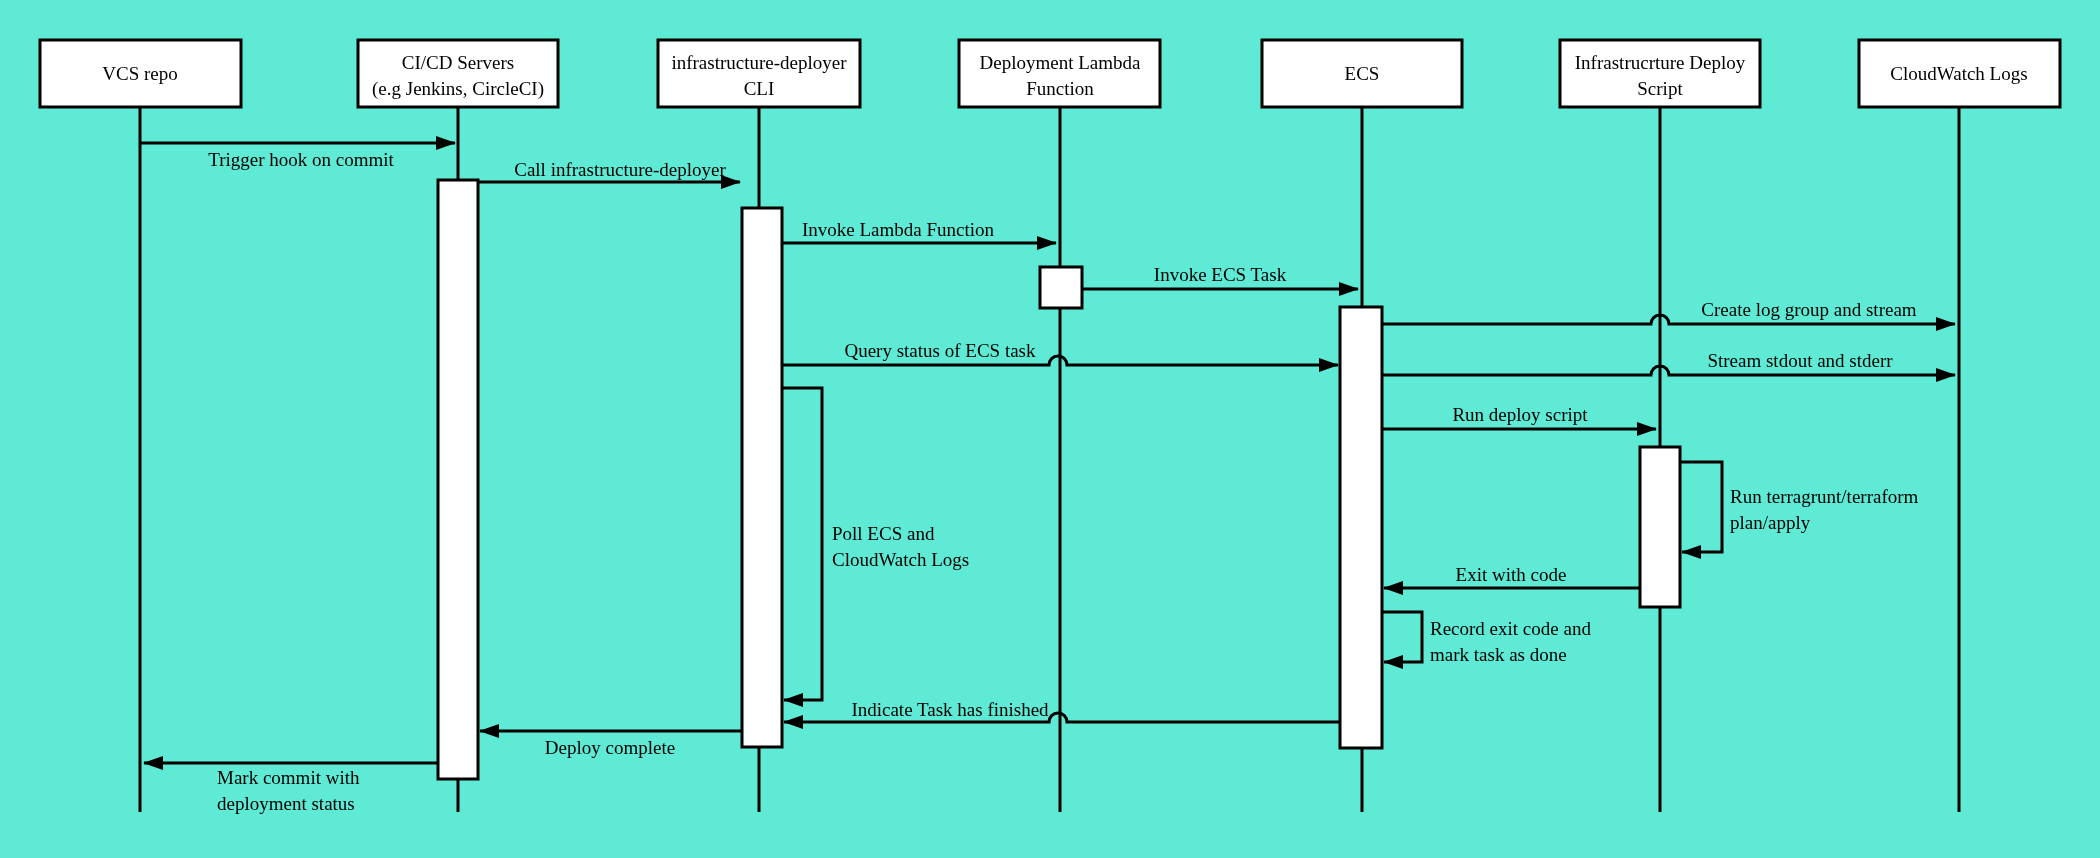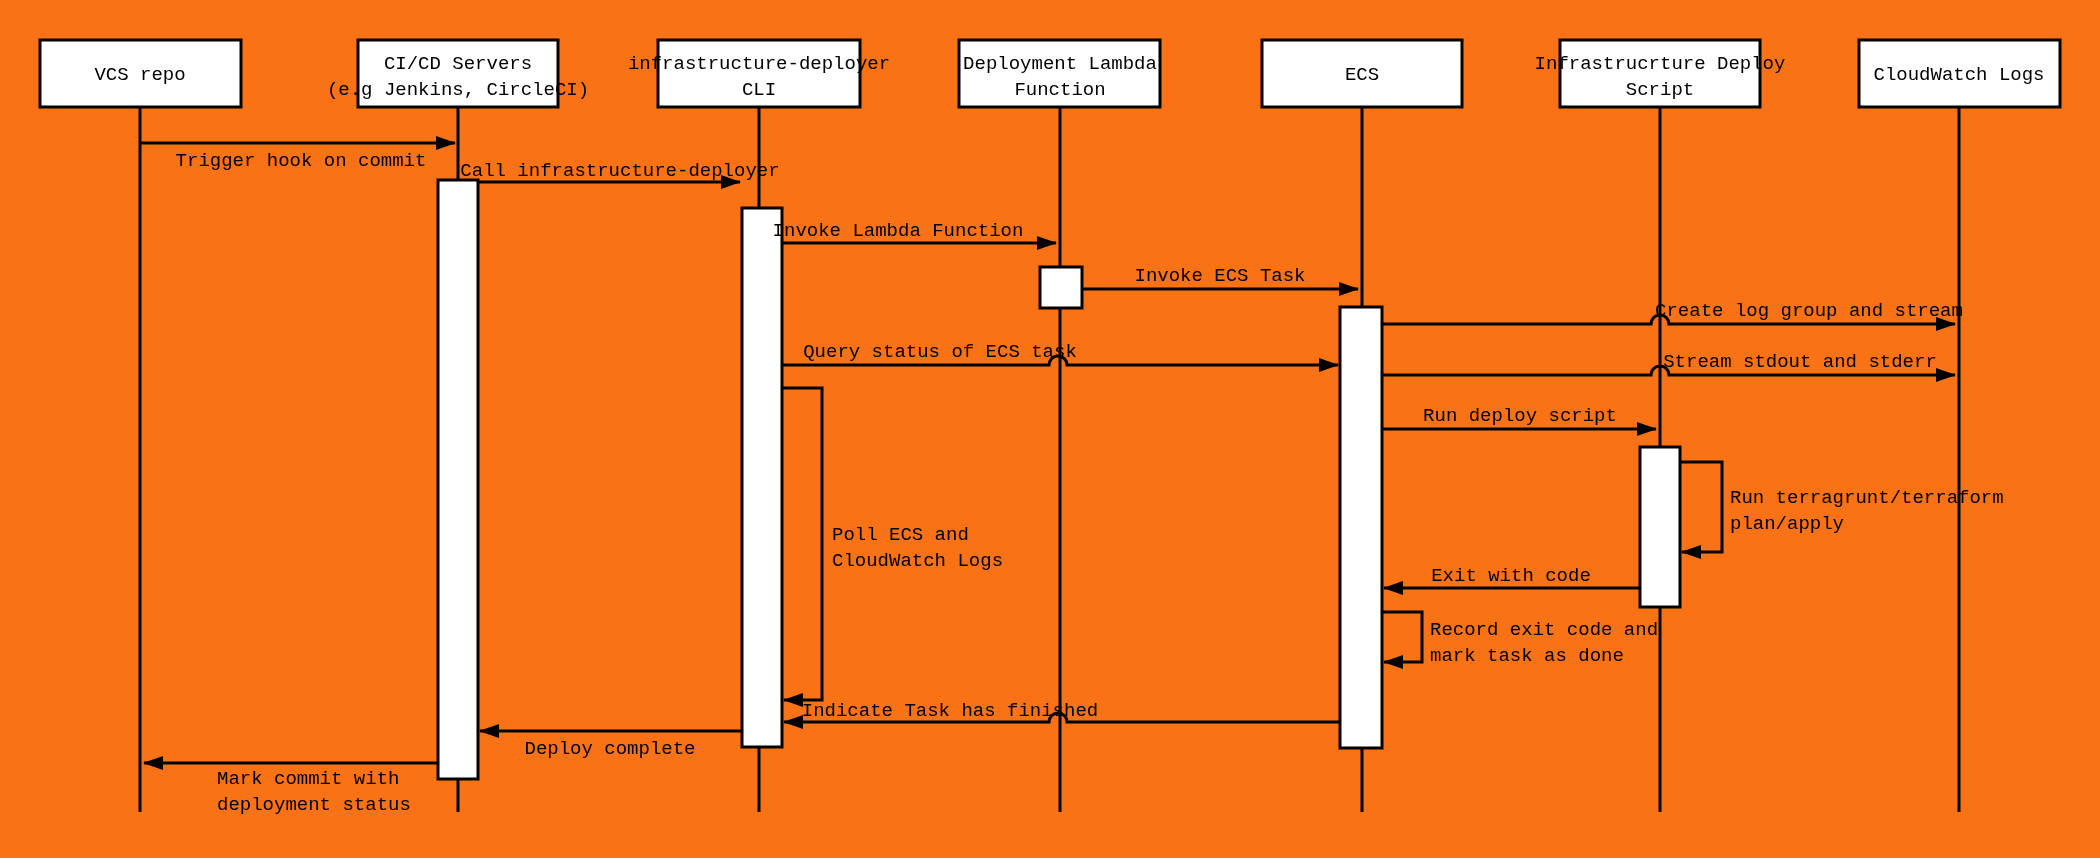--- a/index.html
+++ b/index.html
@@ -1,18 +1,18 @@
 <!DOCTYPE html>
 <html><head>
 <meta charset="utf-8">
 <style>
   html,body{margin:0;padding:0;background:#ffffff;}
   .stage{
-    position:relative;width:2100px;height:858px;background:#f97316;
-    font-family:Liberation Mono, monospace;overflow:hidden;
+    position:relative;width:2100px;height:858px;background:#5eead4;
+    font-family:Liberation Serif, serif;overflow:hidden;
   }
   svg{display:block;}
   svg text{fill:#000000;}
 </style>
 </head>
 <body>
 
 <div class="stage">
   <svg id="seq-svg" viewBox="0 0 2100 858" width="2100" height="858">
     <defs>

